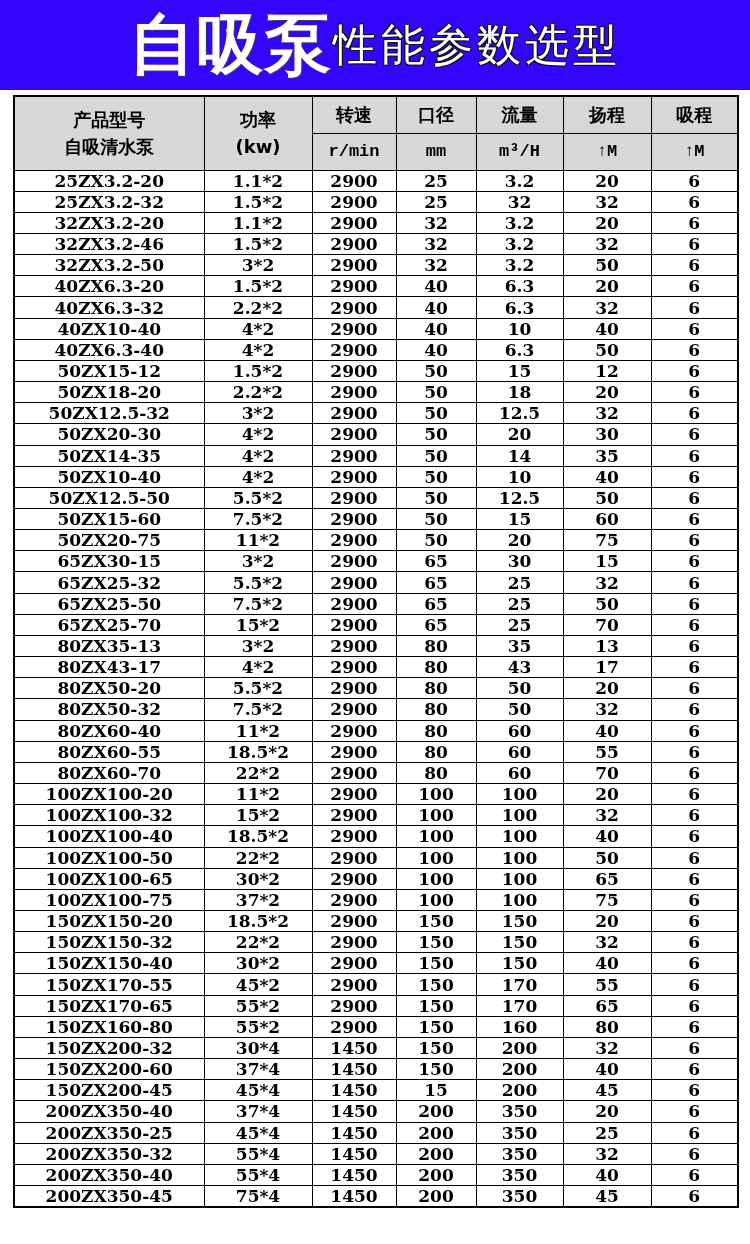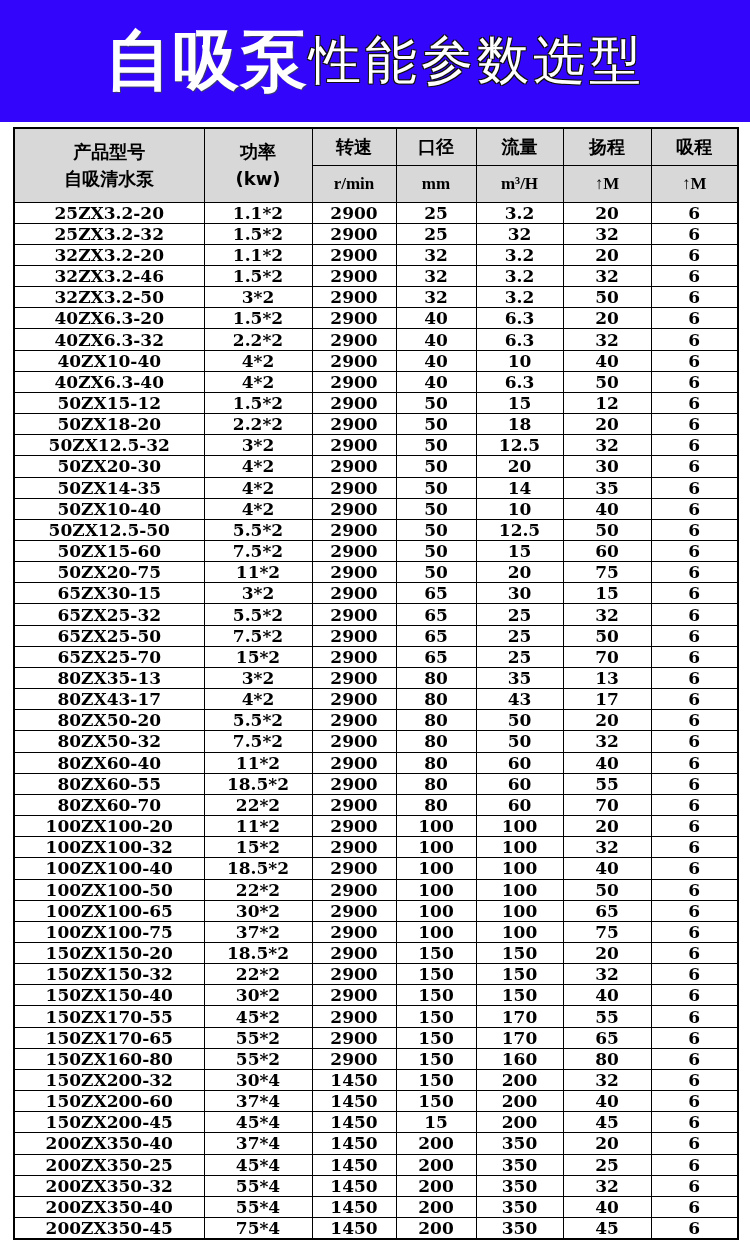--- a/index.html
+++ b/index.html
@@ -9,38 +9,38 @@
   }
   *{box-sizing:border-box;margin:0;padding:0;}
   html,body{width:750px;background:#ffffff;}
   body{
     height:1244px;
     font-family:"DejaVu Sans", sans-serif;
     overflow:hidden;
   }
   
   .banner{
-    width:750px;height:122px;
+    width:750px;height:90px;
     background:var(--banner-blue);
     display:flex;align-items:center;justify-content:center;
     white-space:nowrap;
   }
   .banner .t-main{
     color:#ffffff;
     font-family:"DejaVu Sans", sans-serif;
     font-weight:bold;
     font-size:66px;
     letter-spacing:2px;
     text-shadow:1px 1px 0 #3a3a6e;
   }
   .banner .t-sub{
     color:#ffffff;
     font-family:"DejaVu Serif", serif;
     font-weight:normal;
-    font-size:52px;
+    font-size:44px;
     letter-spacing:4px;
     text-shadow:-1px -1px 0 #111,1px -1px 0 #111,-1px 1px 0 #111,1px 1px 0 #111;
   }
   
   .table-wrap{
     margin:5px 13px 0 13px;
   }
   table{
     width:724px;
     border-collapse:collapse;
@@ -52,21 +52,21 @@
   col.c7{width:87px;}
   thead th{
     background:var(--header-gray);
     border:1px solid var(--border-black);
     font-weight:bold;
     color:#000;
     vertical-align:middle;
   }
   thead tr{height:37px;}
   th.zh{font-size:18px;font-family:"DejaVu Sans", sans-serif;}
-  th.unit{font-size:17px;font-family:Liberation Serif, serif;}
+  th.unit{font-size:17px;font-family:Liberation Mono, monospace;}
   th .l2{display:block;line-height:1.5;}
   tbody td{
     border:1px solid var(--border-black);
     text-align:center;
     vertical-align:middle;
     font-family:"DejaVu Serif", serif;
     font-weight:bold;
     font-size:17px;
     color:#000;
     padding:0;

